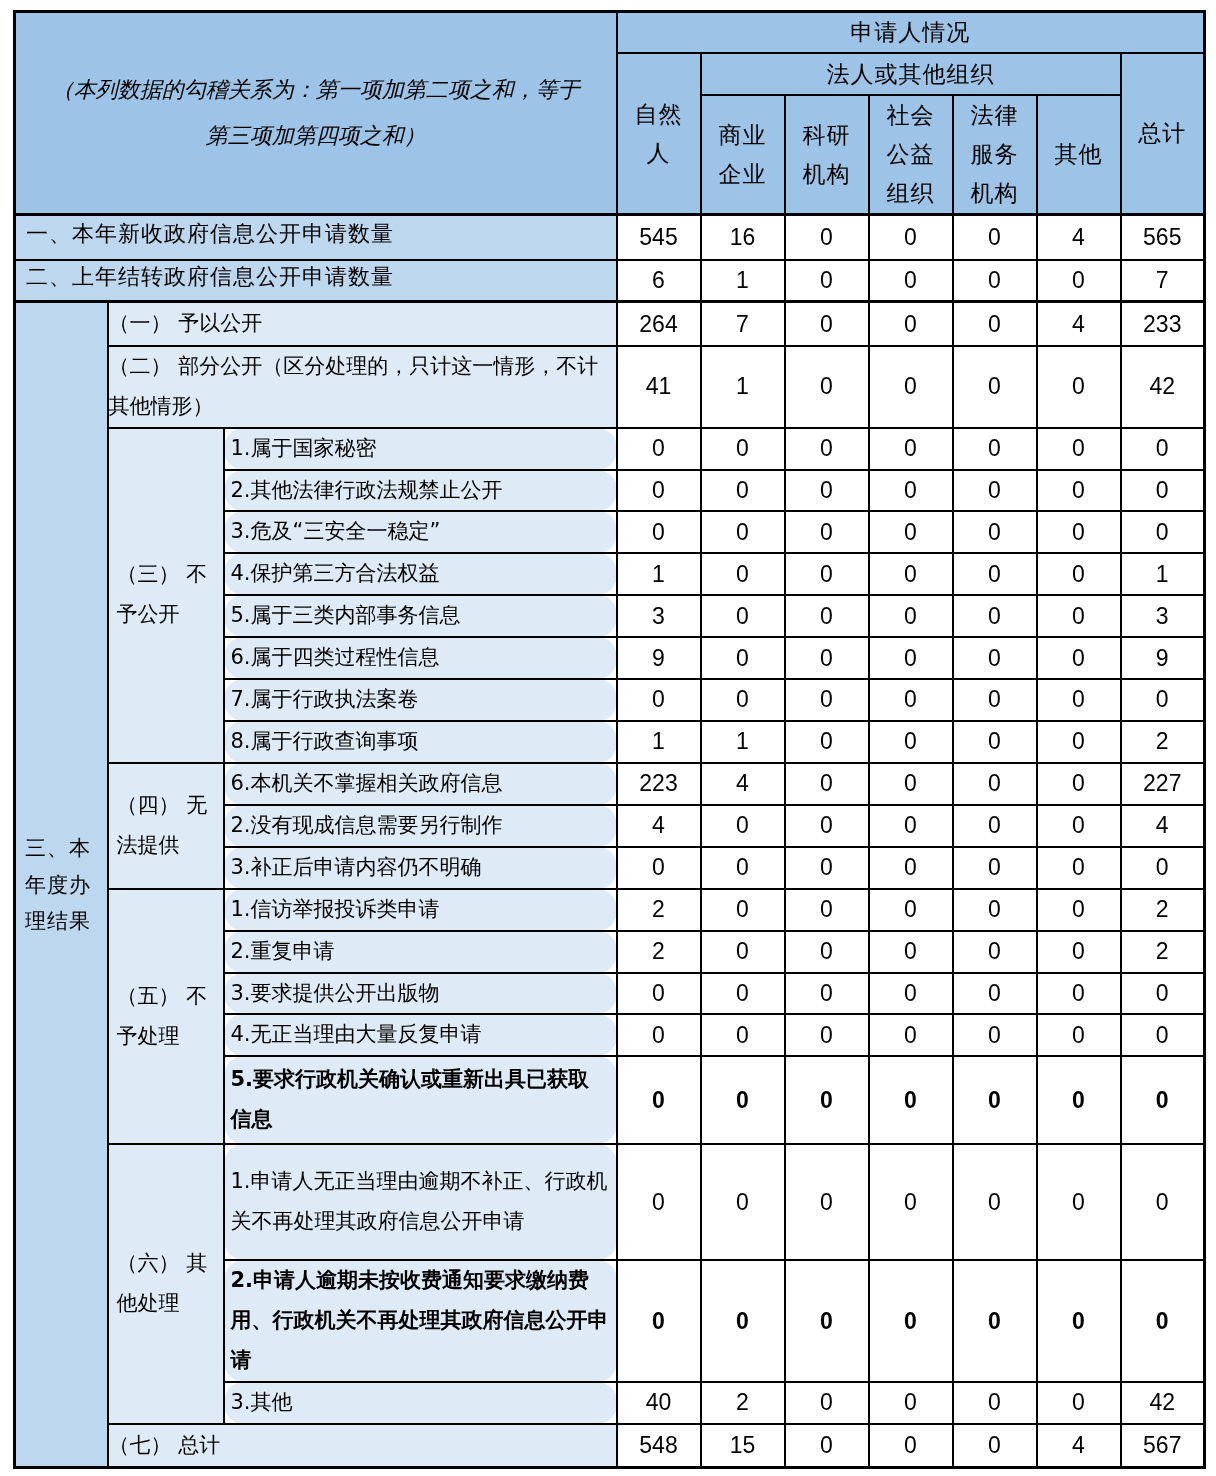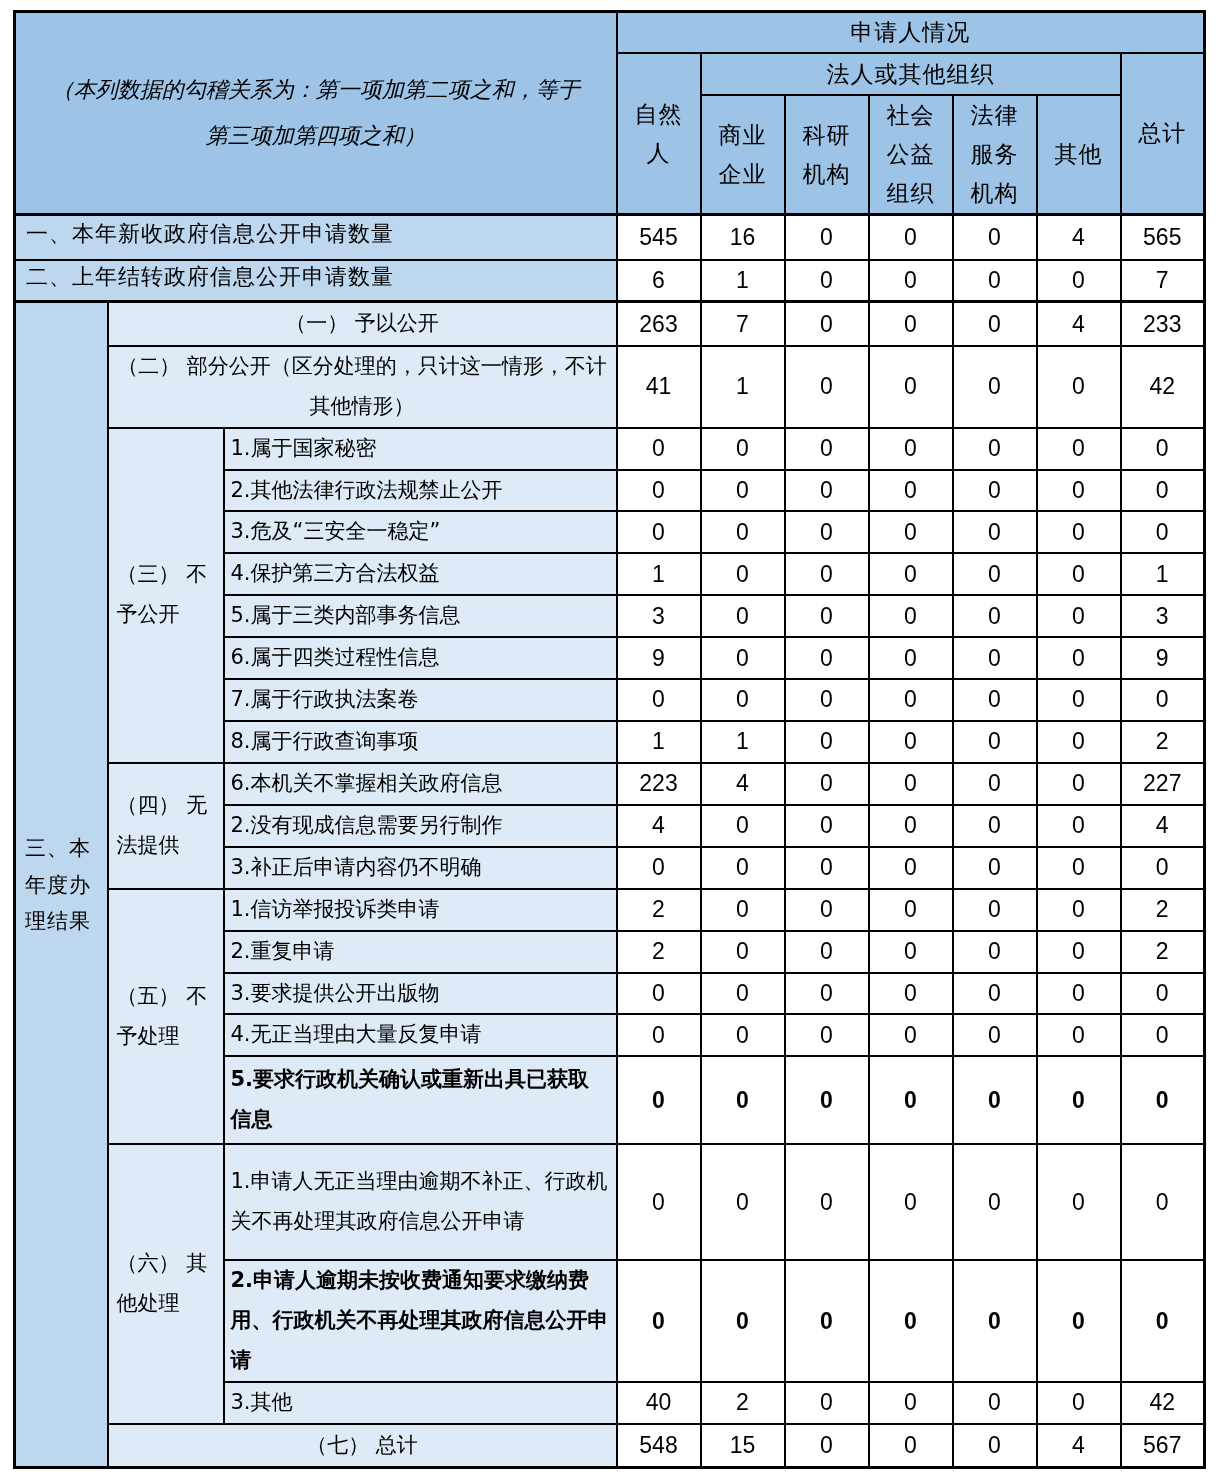--- a/index.html
+++ b/index.html
@@ -68,29 +68,30 @@
     vertical-align: middle;
     text-align: left;
   }
   .subhead {
     background: #deebf7;
     font-family: "DejaVu Serif", serif;
     font-size: 21px;
     line-height: 1.9;
     padding: 0 0;
     vertical-align: middle;
-    text-align: center;
+    text-align: left;
   }
   .itemhead {
     background: #deebf7;
     font-size: 21px;
     line-height: 1.9;
     padding: 0 6px;
     vertical-align: middle;
     text-align: left;
+    border-radius: 20px;
   }
   .num {
     background: #ffffff;
     font-family: "Liberation Sans", sans-serif;
     font-size: 23px;
     text-align: center;
     vertical-align: middle;
   }
   
   .rh38 { height: 38px; }
@@ -160,21 +161,21 @@
     <td class="num">0</td>
     <td class="num">0</td>
     <td class="num">0</td>
     <td class="num">0</td>
     <td class="num">7</td>
   </tr>
 
   <tr class="rh44 thick-top">
     <td class="colhead3" rowspan="22">三、本年度办理结果</td>
     <td class="subhead" colspan="2">（一） 予以公开</td>
-    <td class="num">263</td>
+    <td class="num">264</td>
     <td class="num">7</td>
     <td class="num">0</td>
     <td class="num">0</td>
     <td class="num">0</td>
     <td class="num">4</td>
     <td class="num">233</td>
   </tr>
 
   <tr class="rh77">
     <td class="subhead" colspan="2">（二） 部分公开（区分处理的，只计这一情形，不计其他情形）</td>

